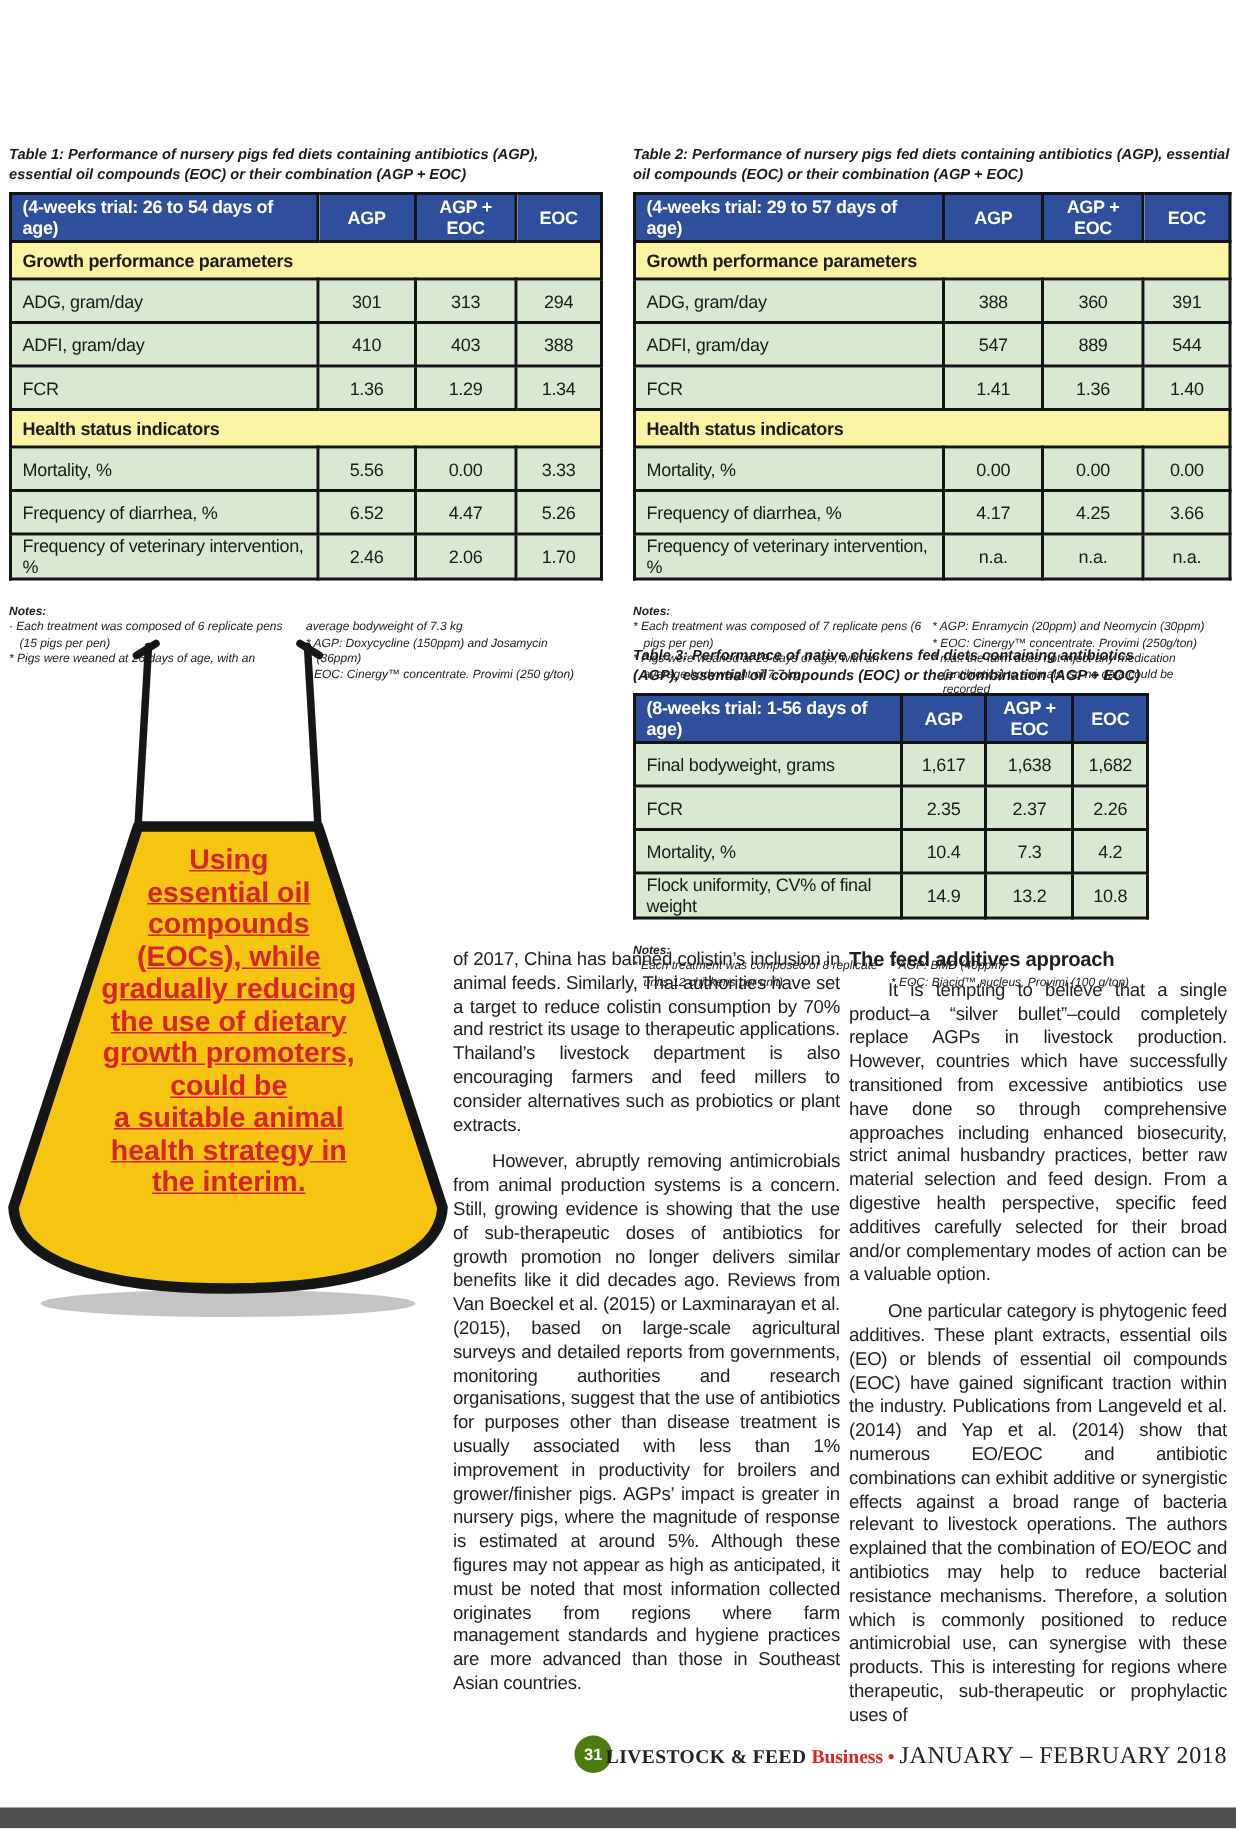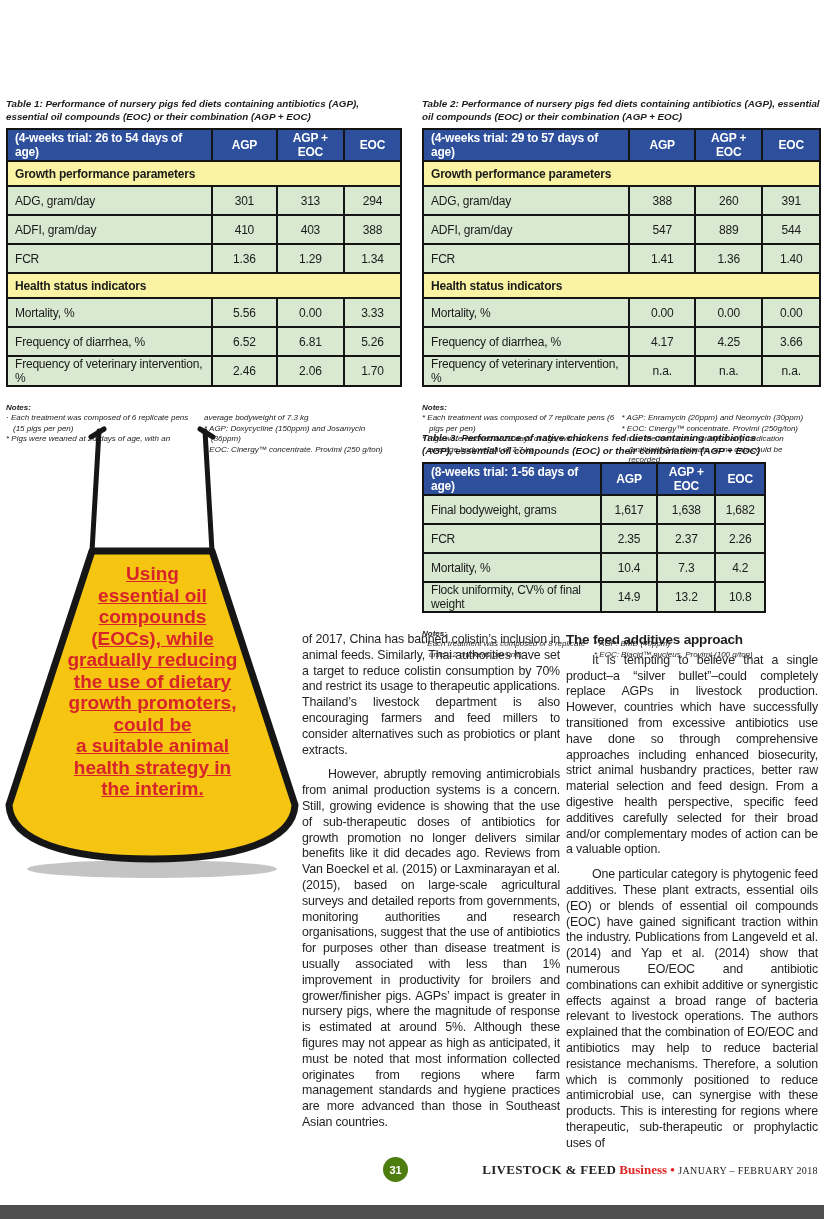--- a/index.html
+++ b/index.html
@@ -40,21 +40,21 @@
 
   
   .page-badge{position:absolute;left:383px;top:1157px;width:25px;height:25px;border-radius:50%;
               background:#4d7c0f;color:#fff;font-size:11px;font-weight:bold;
               display:flex;align-items:center;justify-content:center;}
   .footer-line{position:absolute;right:6px;top:1162px;font-family:"Liberation Serif",serif;
                font-size:13px;color:#222;white-space:nowrap;}
   .footer-line .brand{font-weight:bold;letter-spacing:0.3px;}
   .footer-line .accent{font-weight:bold;color:#e02423;}
   .footer-line .sep{color:#e02423;font-weight:bold;}
-  .footer-line .issue{font-size:10px;letter-spacing:0.4px;}
+  .footer-line .issue{font-size:16px;letter-spacing:0.4px;}
   .bottom-bar{position:absolute;left:0;bottom:0;width:824px;height:14px;background:#4e4e4e;}
 </style>
 </head>
 <body>
 
 <div class="page">
 
   <section class="tblock" style="left:6px;top:98px;width:396px;">
     <p class="caption">Table 1: Performance of nursery pigs fed diets containing antibiotics (AGP), essential oil compounds (EOC) or their combination (AGP + EOC)</p>
     <table class="perf">
@@ -97,21 +97,21 @@
       </tr>
       <tr class="data">
         <td class="lbl">Mortality, %</td>
         <td class="val">5.56</td>
         <td class="val">0.00</td>
         <td class="val">3.33</td>
       </tr>
       <tr class="data">
         <td class="lbl">Frequency of diarrhea, %</td>
         <td class="val">6.52</td>
-        <td class="val">6.81</td>
+        <td class="val">4.47</td>
         <td class="val">5.26</td>
       </tr>
       <tr class="data">
         <td class="lbl">Frequency of veterinary intervention, %</td>
         <td class="val">2.46</td>
         <td class="val">2.06</td>
         <td class="val">1.70</td>
       </tr>
     </tbody>
       </table>
@@ -146,21 +146,21 @@
         <th>AGP</th>
         <th>AGP + EOC</th>
         <th>EOC</th>
       </tr>
       <tr class="sect">
         <td colspan="4">Growth performance parameters</td>
       </tr>
       <tr class="data">
         <td class="lbl">ADG, gram/day</td>
         <td class="val">388</td>
-        <td class="val">260</td>
+        <td class="val">360</td>
         <td class="val">391</td>
       </tr>
       <tr class="data">
         <td class="lbl">ADFI, gram/day</td>
         <td class="val">547</td>
         <td class="val">889</td>
         <td class="val">544</td>
       </tr>
       <tr class="data">
         <td class="lbl">FCR</td>

